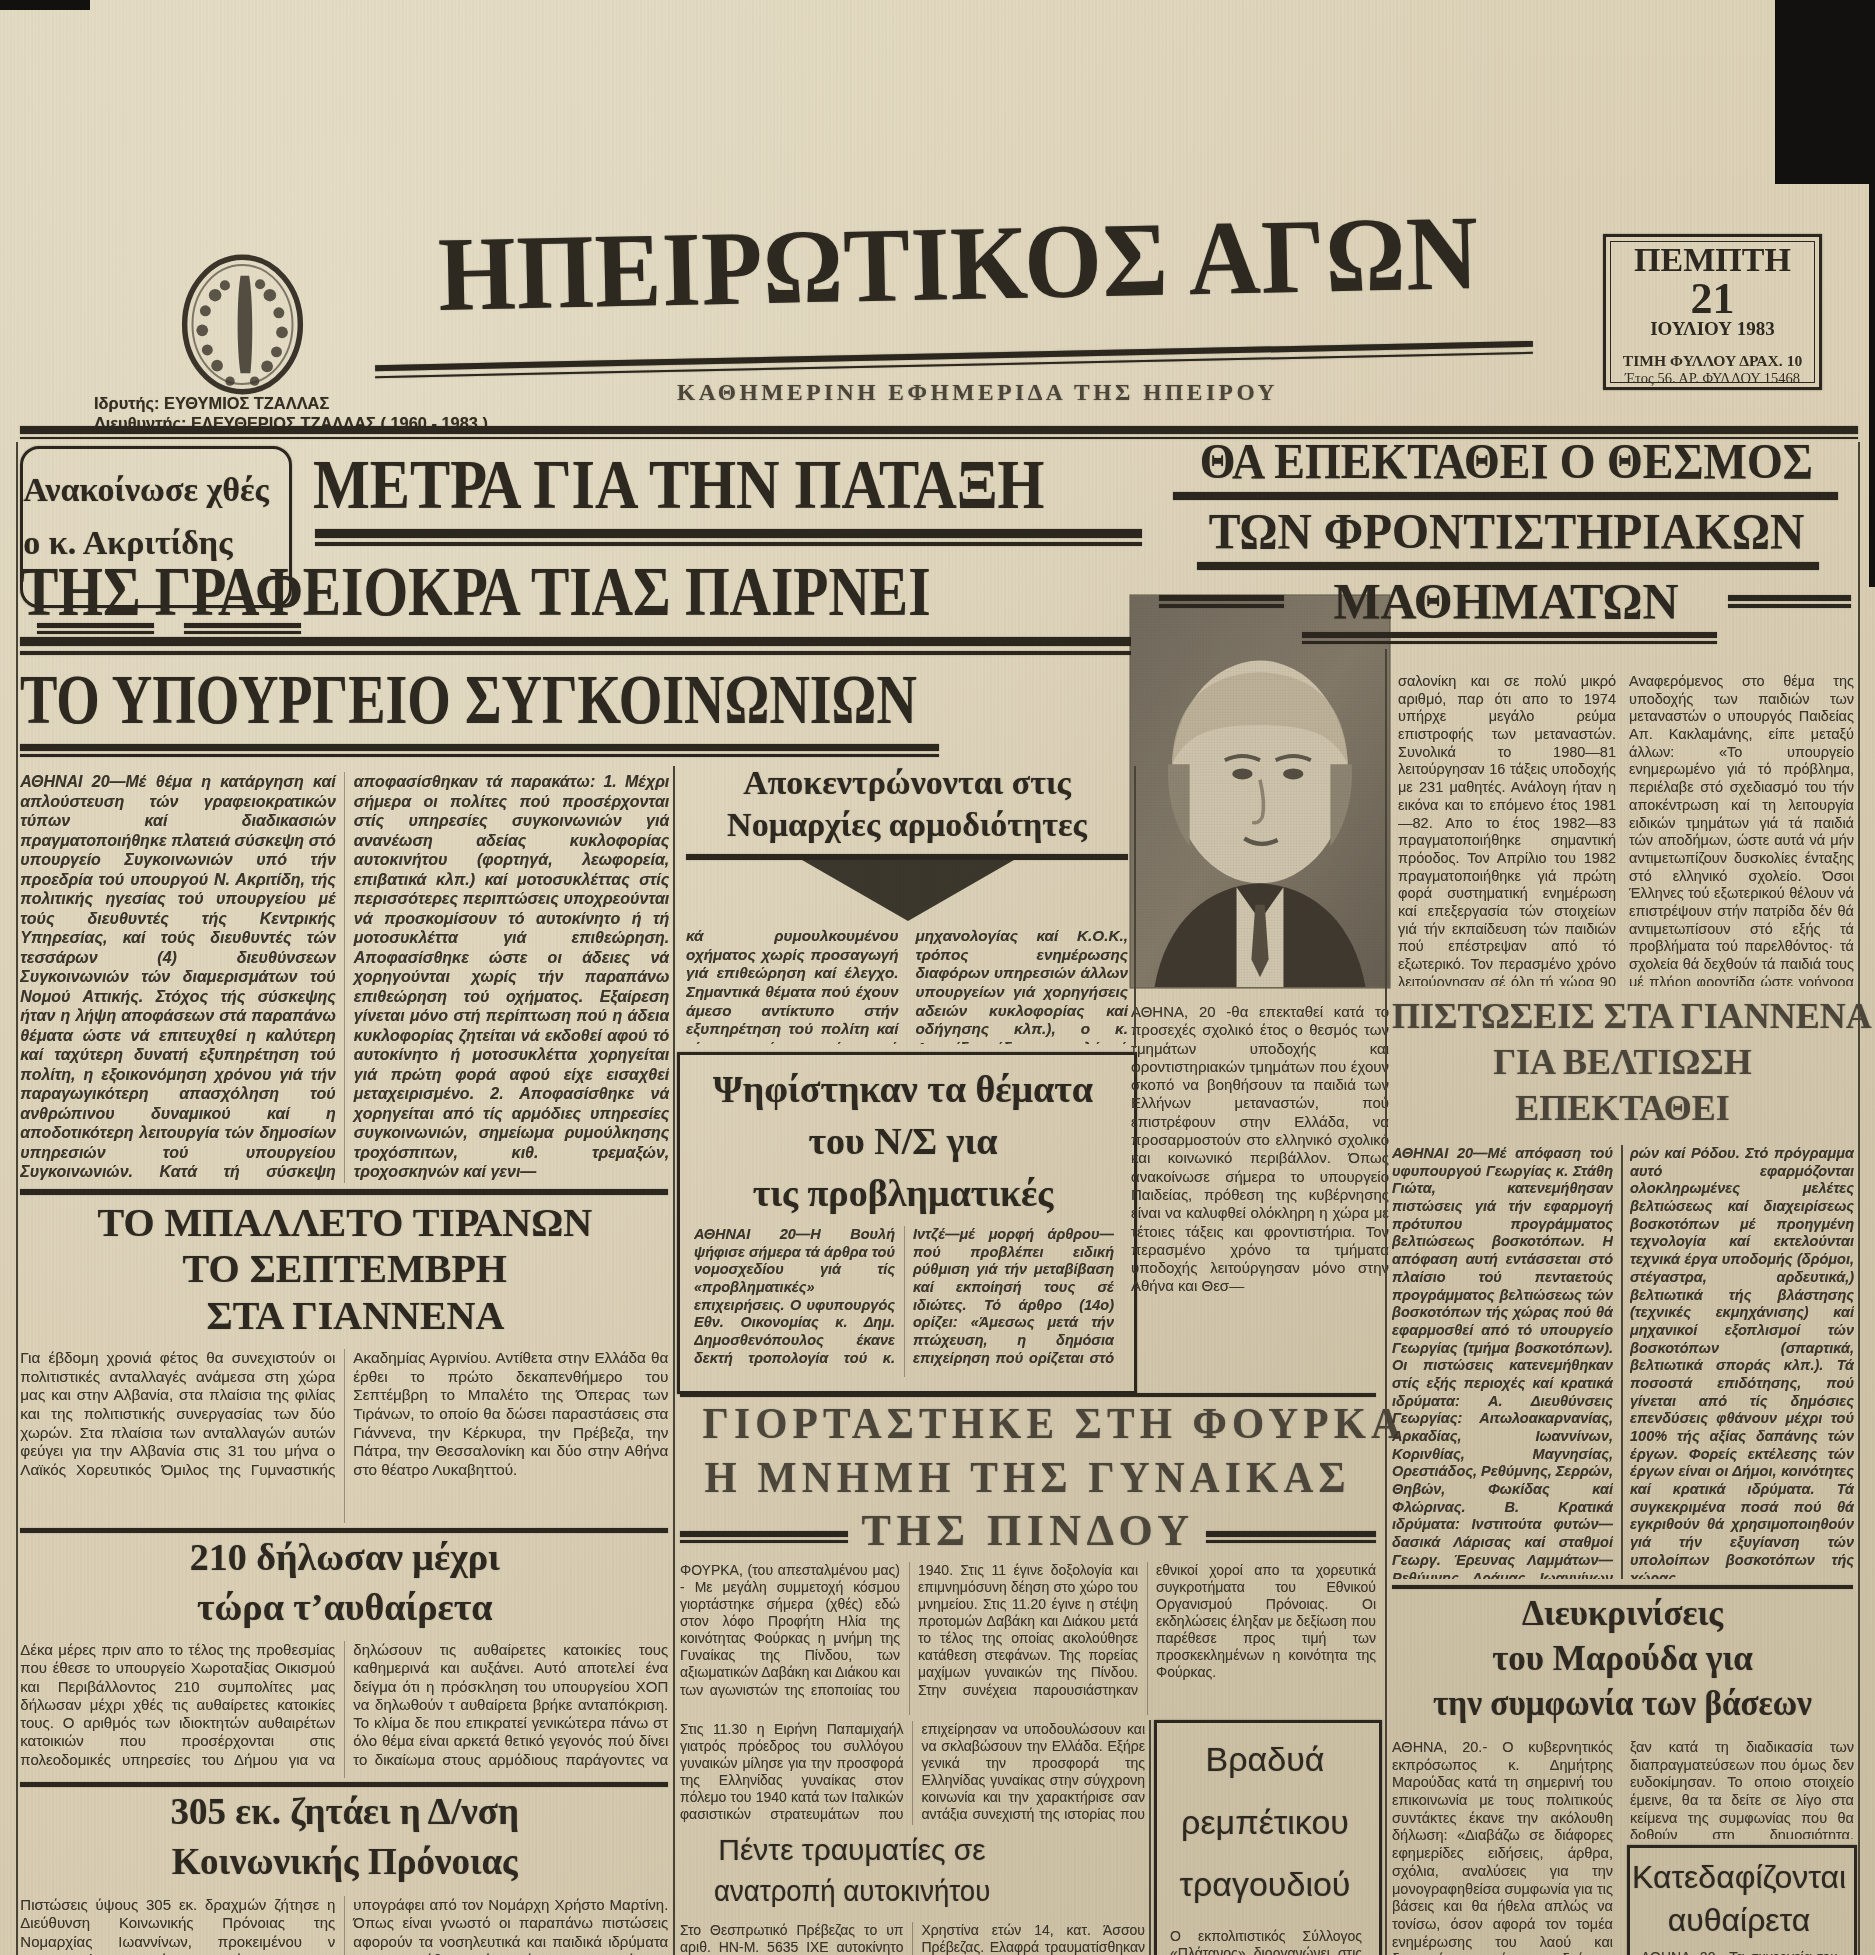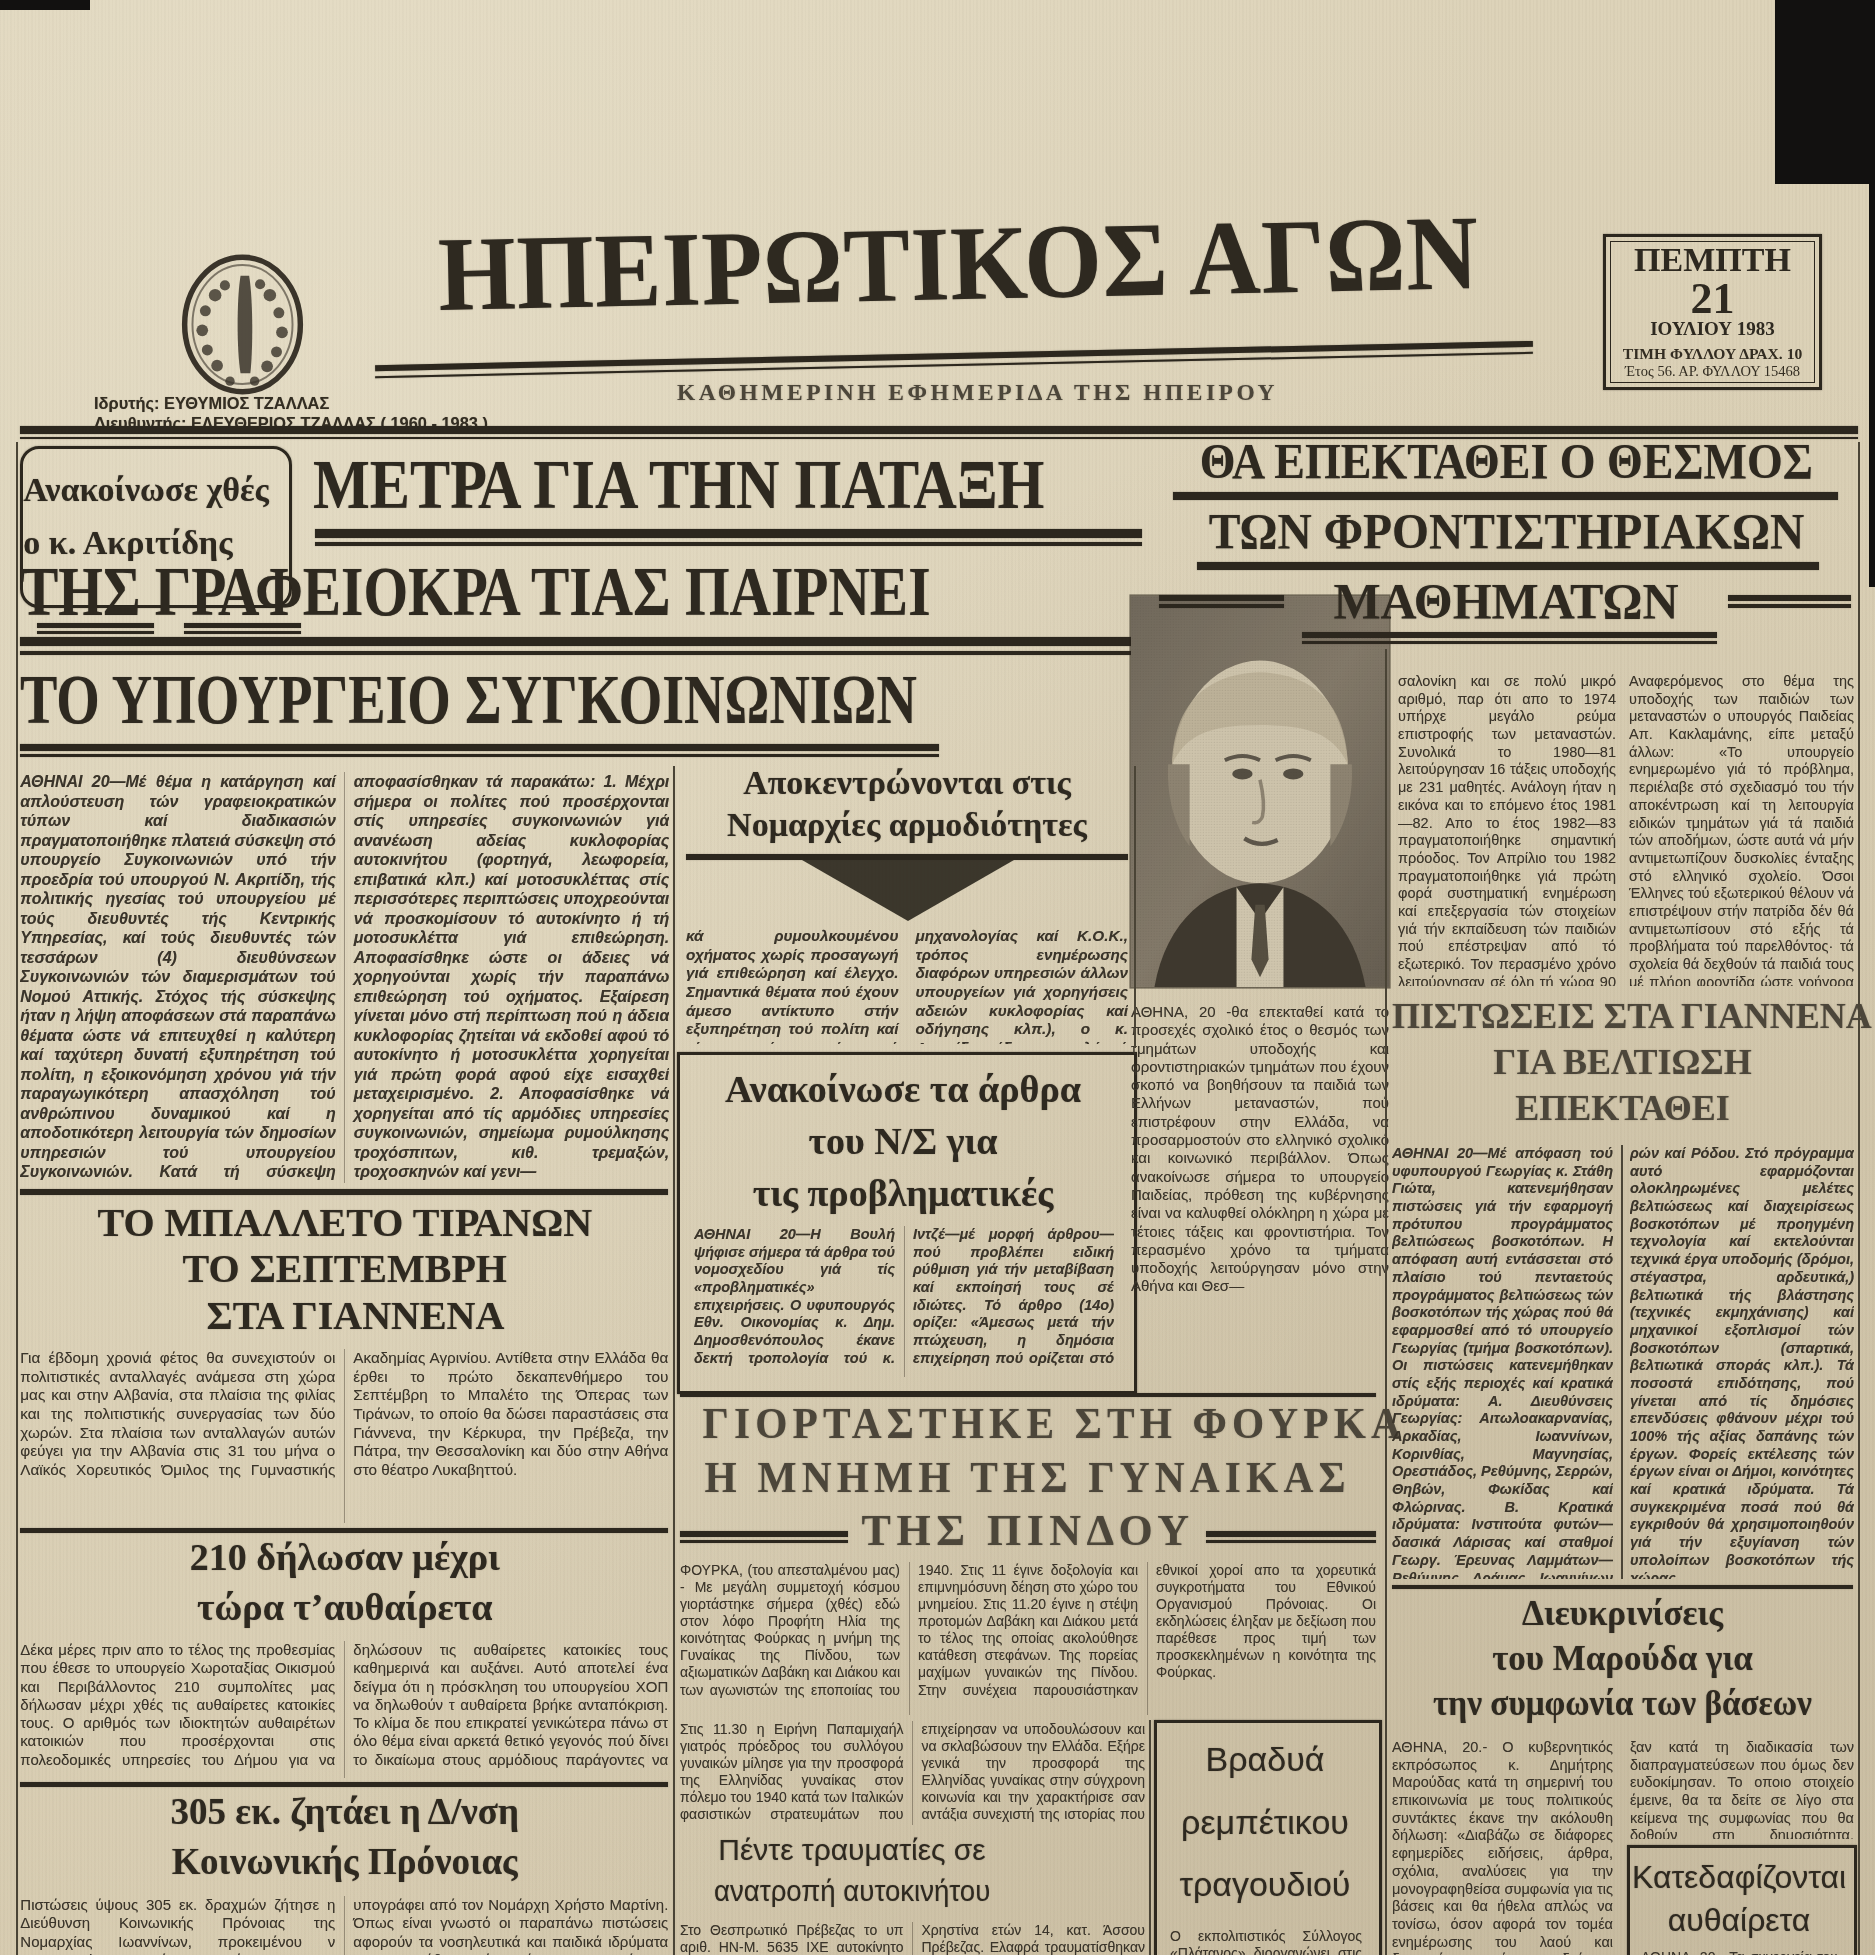--- a/index.html
+++ b/index.html
@@ -71,21 +71,21 @@
   <div class="bar" style="left:375px;top:353px;width:1158px;height:6.3px;transform:rotate(-1.2deg)"></div>
   <div class="bar" style="left:375px;top:364px;width:1158px;height:2.3px;transform:rotate(-1.2deg)"></div>
   <div class="hl" style="left:567px;top:381px;width:821px;font-size:23.5px;letter-spacing:3.5px">
     <span class="sx faded">ΚΑΘΗΜΕΡΙΝΗ ΕΦΗΜΕΡΙΔΑ ΤΗΣ ΗΠΕΙΡΟΥ</span>
   </div>
 
   <div class="box" style="left:1603px;top:234px;width:213px;height:150px;outline:1.6px solid #2c271e;outline-offset:-8.6px;text-align:center">
     <div style="font-family:'Liberation Serif',serif;font-weight:700;font-size:34px;color:#2e2920;margin-top:3.9px">ΠΕΜΠΤΗ</div>
     <div style="font-family:'Liberation Serif',serif;font-weight:700;font-size:44px;line-height:.9;color:#2e2920">21</div>
     <div style="font-family:'Liberation Serif',serif;font-weight:700;font-size:19px;color:#2e2920">ΙΟΥΛΙΟΥ 1983</div>
-    <div style="font-family:'Liberation Serif',serif;font-size:15.6px;font-weight:700;color:#332d22;margin-top:5px">ΤΙΜΗ ΦΥΛΛΟΥ ΔΡΑΧ. 10</div>
+    <div style="font-family:'Liberation Serif',serif;font-size:15.6px;font-weight:700;color:#332d22;margin-top:12px">ΤΙΜΗ ΦΥΛΛΟΥ ΔΡΑΧ. 10</div>
     <div style="font-family:Liberation Serif, serif;font-size:14.5px;color:#332d22">Έτος 56. ΑΡ. ΦΥΛΛΟΥ 15468</div>
   </div>
 
   <div class="bar" style="left:19.6px;top:426px;width:1838px;height:7.8px"></div>
   <div class="bar" style="left:19.6px;top:437px;width:1838px;height:2.3px"></div>
 
   <div class="box kicker" style="left:20.3px;top:446px;width:266px;height:156px;text-align:left">
     <div class="serifb" style="font-size:34px;margin-top:21.5px;color:#2e2920;text-shadow:0 0 1.2px rgba(40,34,24,.4)">Ανακοίνωσε χθές</div>
     <div class="serifb" style="font-size:34px;margin-top:15.6px;color:#2e2920;text-shadow:0 0 1.2px rgba(40,34,24,.4)">ο κ. Ακριτίδης</div>
   </div>
@@ -117,21 +117,21 @@
   <div class="bar" style="left:686px;top:854px;width:442px;height:5.5px"></div>
   <div class="tri" style="left:802px;top:860px"></div>
 
   <div class="b bi" style="left:686px;top:927px;width:442px;height:117px;font-size:15.3px">
       <span style="column-count:2;column-gap:17px;display:block">κά ρυμουλκουμένου οχήματος χωρίς προσαγωγή γιά επιθεώρηση καί έλεγχο. Σημαντικά θέματα πού έχουν άμεσο αντίκτυπο στήν εξυπηρέτηση τού πολίτη καί τά οποία γιά νά απλουστευθούν χρειάζεται καί η σύμφωνη γνώμη συναρμοδίων υπουργείων (τρόπος είσπραξης δικαιωμάτων δημοσίου, τρόπος διάθεσης βιβλίων μηχανολογίας καί Κ.Ο.Κ., τρόπος ενημέρωσης διαφόρων υπηρεσιών άλλων υπουργείων γιά χορηγήσεις αδειών κυκλοφορίας καί οδήγησης κλπ.), ο κ. Ακριτίδης έδωσε εντολή νά μελετηθούν κατά προτεραιότητα ώστε σέ σύντομο χρονικό διάστημα νά ληφθούν οι σχετικές αποφάσεις.</span>
     </div>
 
   <div class="b c2 bi" style="left:20.3px;top:772px;width:649px;height:411px;font-size:16px"><span>ΑΘΗΝΑΙ 20—Μέ θέμα η κατάργηση καί απλούστευση τών γραφειοκρατικών τύπων καί διαδικασιών πραγματοποιήθηκε πλατειά σύσκεψη στό υπουργείο Συγκοινωνιών υπό τήν προεδρία τού υπουργού Ν. Ακριτίδη, τής πολιτικής ηγεσίας τού υπουργείου μέ τούς διευθυντές τής Κεντρικής Υπηρεσίας, καί τούς διευθυντές τών τεσσάρων (4) διευθύνσεων Συγκοινωνιών τών διαμερισμάτων τού Νομού Αττικής. Στόχος τής σύσκεψης ήταν η λήψη αποφάσεων στά παραπάνω θέματα ώστε νά επιτευχθεί η καλύτερη καί ταχύτερη δυνατή εξυπηρέτηση τού πολίτη, η εξοικονόμηση χρόνου γιά τήν παραγωγικότερη απασχόληση τού ανθρώπινου δυναμικού καί η αποδοτικότερη λειτουργία τών δημοσίων υπηρεσιών τού υπουργείου Συγκοινωνιών. Κατά τή σύσκεψη αποφασίσθηκαν τά παρακάτω:</span> <span>1. Μέχρι σήμερα οι πολίτες πού προσέρχονται στίς υπηρεσίες συγκοινωνιών γιά ανανέωση αδείας κυκλοφορίας αυτοκινήτου (φορτηγά, λεωφορεία, επιβατικά κλπ.) καί μοτοσυκλέττας στίς περισσότερες περιπτώσεις υποχρεούνται νά προσκομίσουν τό αυτοκίνητο ή τή μοτοσυκλέττα γιά επιθεώρηση. Αποφασίσθηκε ώστε οι άδειες νά χορηγούνται χωρίς τήν παραπάνω επιθεώρηση τού οχήματος. Εξαίρεση γίνεται μόνο στή περίπτωση πού η άδεια κυκλοφορίας ζητείται νά εκδοθεί αφού τό αυτοκίνητο ή μοτοσυκλέττα χορηγείται γιά πρώτη φορά αφού είχε εισαχθεί μεταχειρισμένο. 2. Αποφασίσθηκε νά χορηγείται από τίς αρμόδιες υπηρεσίες συγκοινωνιών, σημείωμα ρυμούλκησης τροχόσπιτων, κιθ. τρεμαξών, τροχοσκηνών καί γενι—</span></div>
 
   <div class="box" style="left:677px;top:1052px;width:454px;height:336px"></div>
-  <div class="hl" style="left:680px;top:1070px;width:446px;font-size:38px"><span class="sx">Ανακοίνωσε τα άρθρα</span></div>
+  <div class="hl" style="left:680px;top:1070px;width:446px;font-size:38px"><span class="sx">Ψηφίστηκαν τα θέματα</span></div>
   <div class="hl" style="left:680px;top:1122px;width:446px;font-size:38px"><span class="sx">του Ν/Σ για</span></div>
   <div class="hl" style="left:680px;top:1174px;width:446px;font-size:38px"><span class="sx">τις προβληματικές</span></div>
   <div class="b c2 bi" style="left:694px;top:1226px;width:420px;height:151px;font-size:14.5px">ΑΘΗΝΑΙ 20—Η Βουλή ψήφισε σήμερα τά άρθρα τού νομοσχεδίου γιά τίς «προβληματικές» επιχειρήσεις. Ο υφυπουργός Εθν. Οικονομίας κ. Δημ. Δημοσθενόπουλος έκανε δεκτή τροπολογία τού κ. Ιντζέ—μέ μορφή άρθρου—πού προβλέπει ειδική ρύθμιση γιά τήν μεταβίβαση καί εκποίησή τους σέ ιδιώτες. Τό άρθρο (14ο) ορίζει: «Άμεσως μετά τήν πτώχευση, η δημόσια επιχείρηση πού ορίζεται στό άρθρο 1 αναλαμβάνει τά περιουσιακά στοιχεία, τά οποία καί διαχειρίζεται.» Αποφασίσθηκε η πιό πάνω διαδικασία δηλαδή νά μή γίνεται υποχρεωτικά σέ κάθε περίπτωση πτώχευσης παρά μόνο μέ αίτηση τών ενδιαφερομένων καί μετά από κρίση τών αρμοδίων δικαστηρίων.</div>
 
   <svg class="abs" style="left:1131px;top:596px;box-shadow:0 0 0 1.6px rgba(40,34,24,.6)" width="258" height="391" viewBox="0 0 660 1000">
     <defs>
       <linearGradient id="pg" x1="0" y1="0" x2="1" y2="1">
         <stop offset="0" stop-color="#7d7566"></stop>
           <stop offset=".5" stop-color="#958b78"></stop>
           <stop offset="1" stop-color="#6e6658"></stop>

